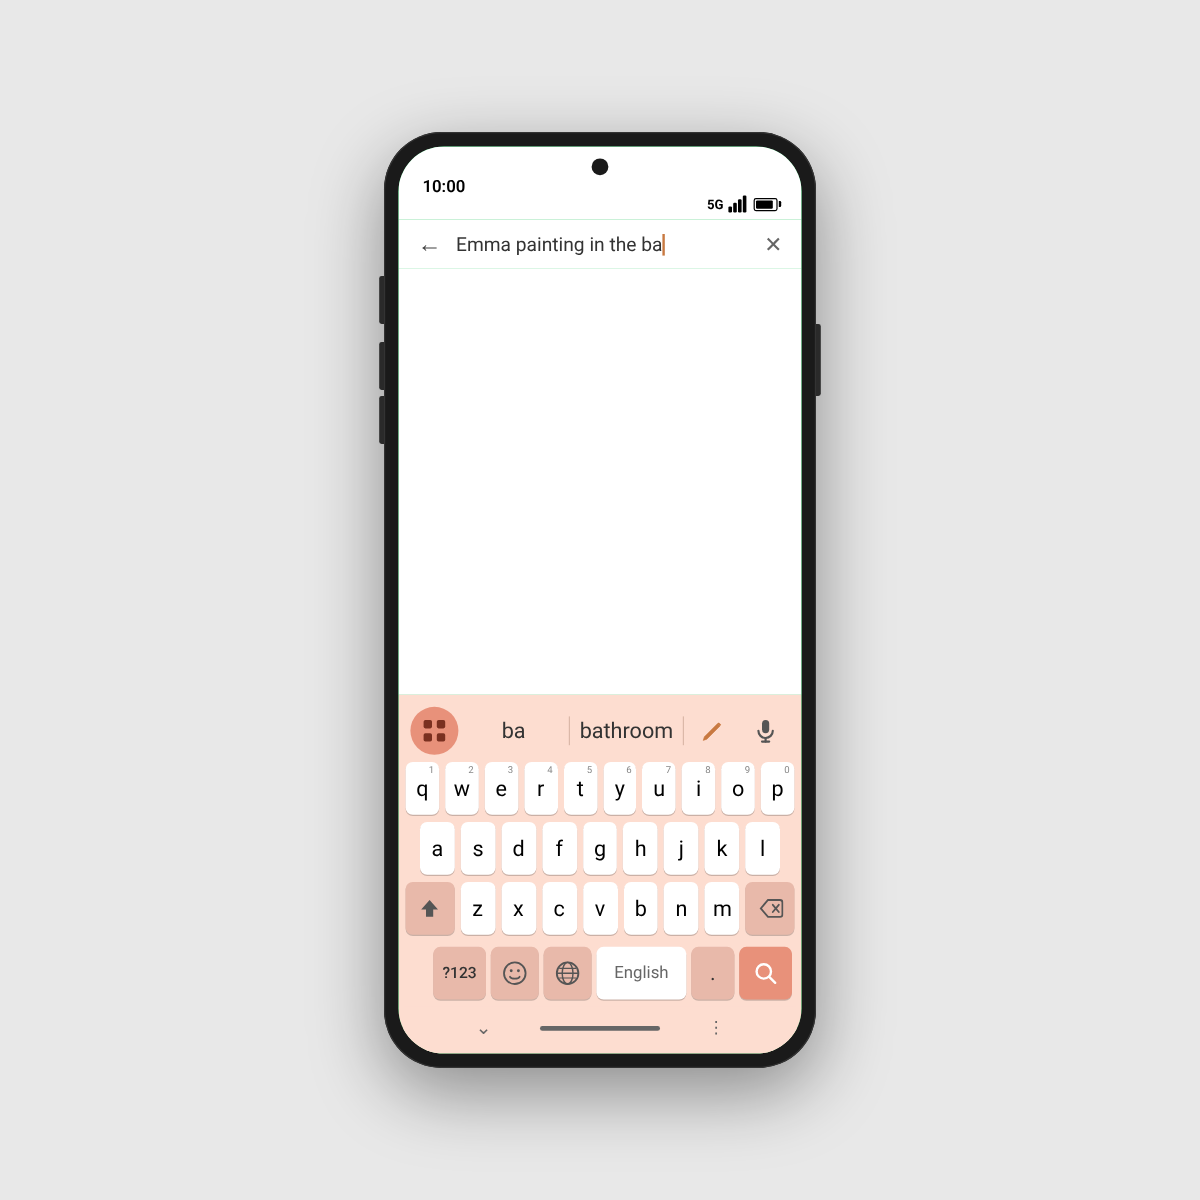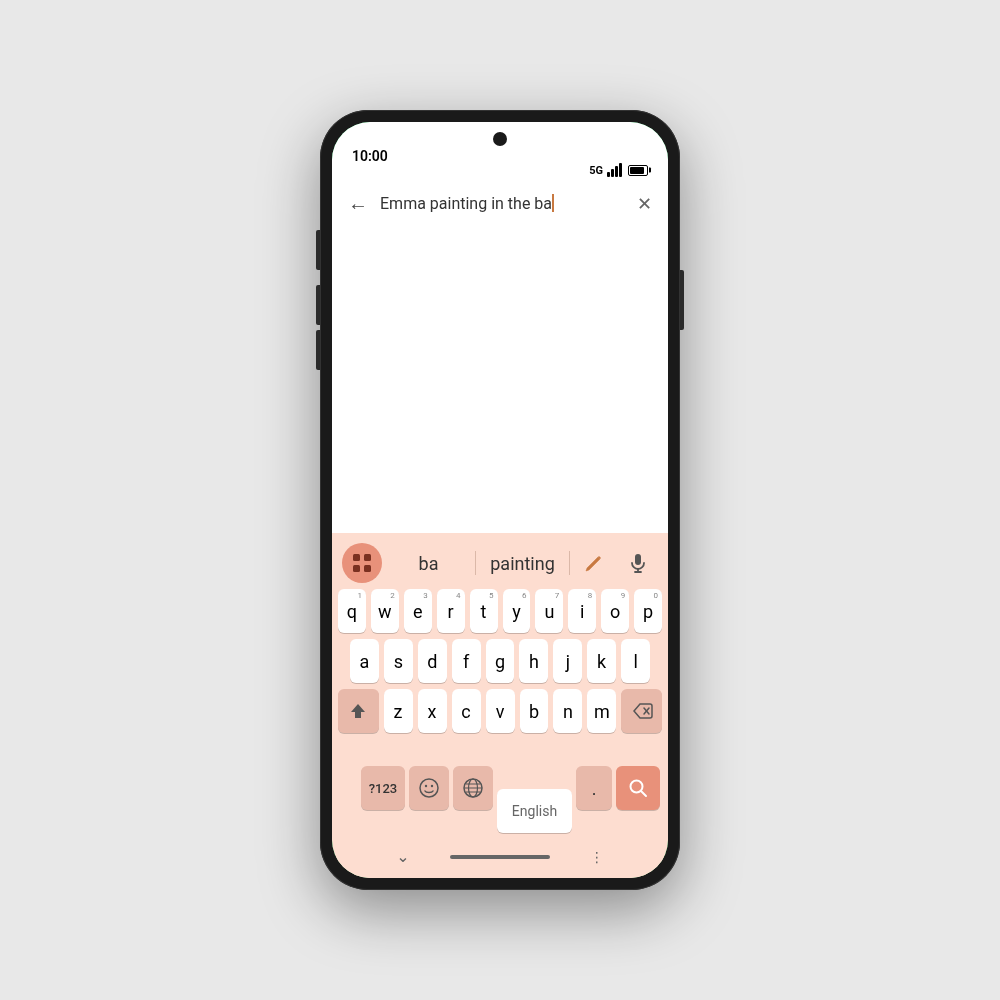--- a/index.html
+++ b/index.html
@@ -372,21 +372,20 @@
       background: #fff;
       border-radius: 6px;
       height: 44px;
       display: flex;
       align-items: center;
       justify-content: center;
       font-size: 14px;
       color: #666;
       cursor: pointer;
       box-shadow: 0 1px 0 rgba(0,0,0,0.2);
-      margin-top: 46px;
     }
 
     .key-period {
       background: #e8b9aa;
       border-radius: 6px;
       height: 44px;
       width: 36px;
       display: flex;
       align-items: center;
       justify-content: center;
@@ -482,21 +481,21 @@
         <div class="apps-icon-btn">
           <svg width="20" height="20" viewBox="0 0 20 20">
             <rect x="1" y="1" width="7" height="7" rx="1.5" fill="#7a3020"></rect>
             <rect x="12" y="1" width="7" height="7" rx="1.5" fill="#7a3020"></rect>
             <rect x="1" y="12" width="7" height="7" rx="1.5" fill="#7a3020"></rect>
             <rect x="12" y="12" width="7" height="7" rx="1.5" fill="#7a3020"></rect>
           </svg>
         </div>
         <span class="suggestion-word">ba</span>
         <div class="suggestion-divider"></div>
-        <span class="suggestion-word">painting</span>
+        <span class="suggestion-word">bathroom</span>
         <div class="suggestion-divider"></div>
         <div class="pencil-btn">
           <svg width="22" height="22" viewBox="0 0 22 22">
             <path d="M4 16L3 19l3-1L17 7l-2-2L4 16z" fill="#c87941" stroke="#c87941" stroke-width="0.5"></path>
             <path d="M15 5l2 2 1-1-2-2-1 1z" fill="#c87941"></path>
           </svg>
         </div>
         <div class="mic-btn">
           <svg width="22" height="22" viewBox="0 0 22 22">
             <rect x="8" y="2" width="6" height="11" rx="3" fill="#555"></rect>

